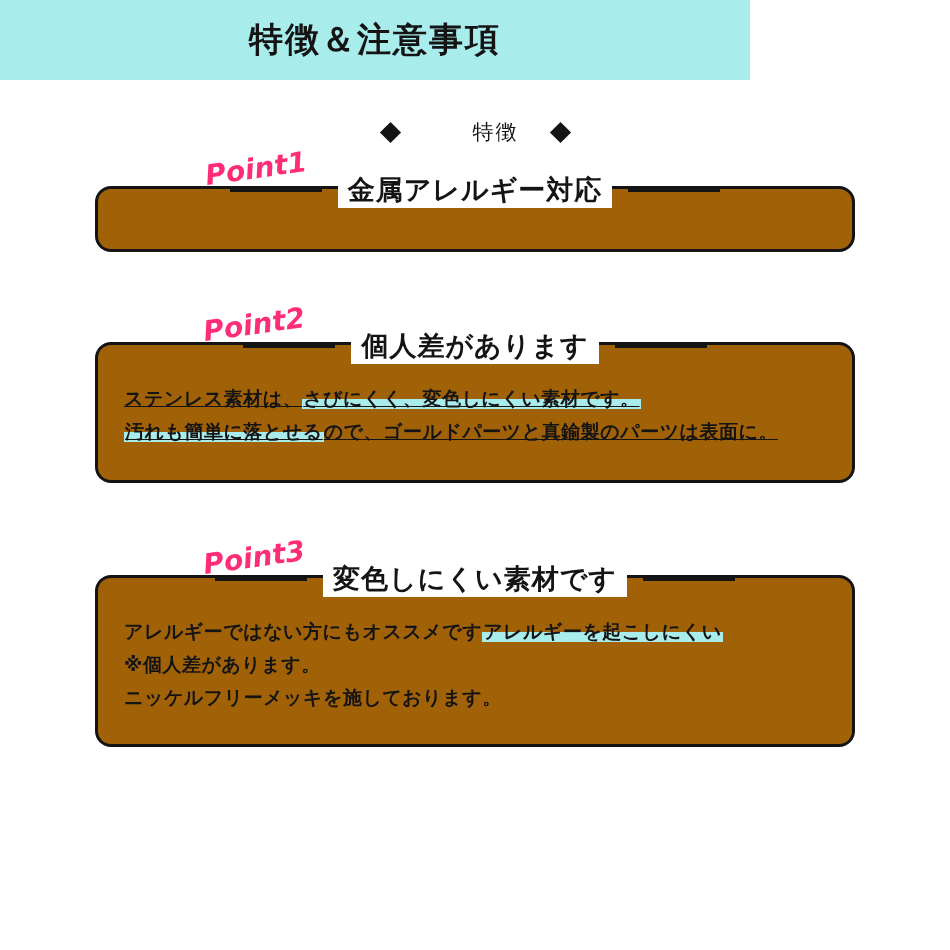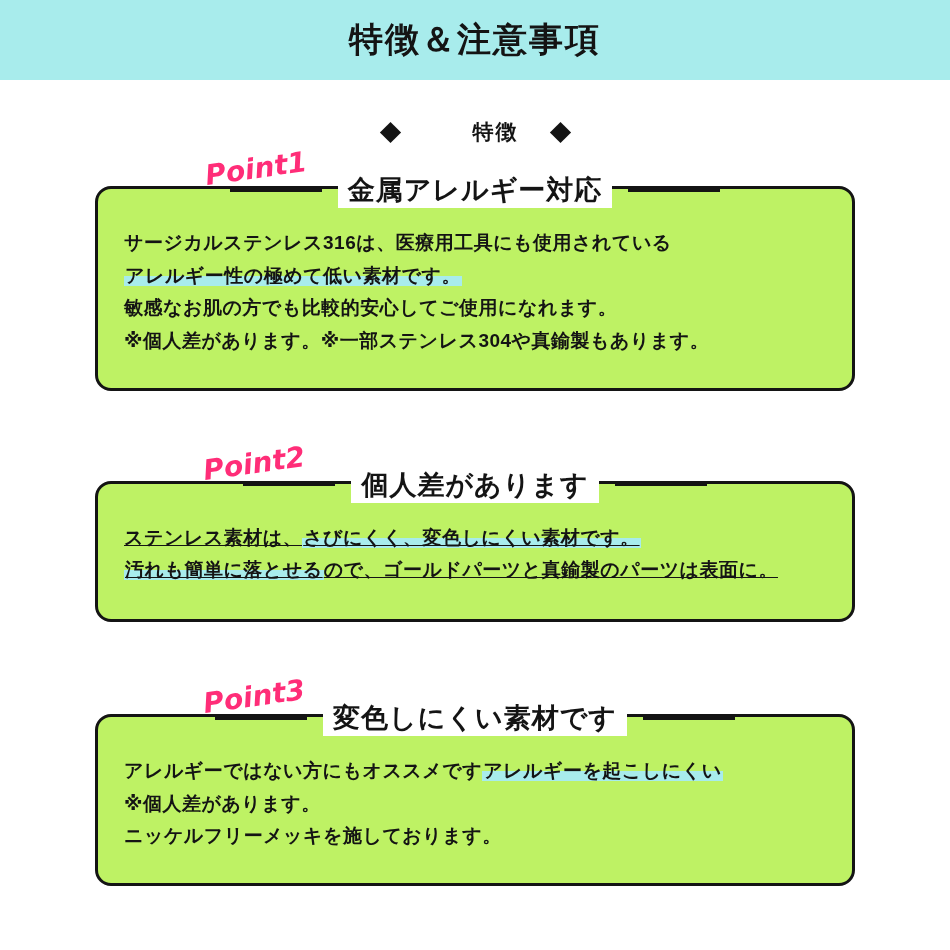--- a/index.html
+++ b/index.html
@@ -10,21 +10,21 @@
     width: 950px;
     height: 950px;
     background: #ffffff;
     font-family: "Liberation Sans", "DejaVu Sans", sans-serif;
     color: #141414;
     overflow: hidden;
   }
 
   
   .header-band {
-    width: 950px;
+    width: 750px;
     height: 80px;
     background: #a8ecec;
     display: flex;
     align-items: center;
     justify-content: center;
     box-sizing: border-box;
   }
   .header-title {
     font-size: 34px;
     font-weight: bold;
@@ -43,21 +43,21 @@
   }
   .diamond {
     width: 15px;
     height: 15px;
     background: #141414;
     transform: rotate(45deg);
     display: inline-block;
   }
   .section-heading-label {
     font-size: 21px;
-    font-weight: bold;
+    font-weight: normal;
     letter-spacing: 2px;
     margin-left: 41px;
   }
 
   
   .point-block {
     position: relative;
     width: 760px;
     margin: 0 auto;
   }
@@ -78,21 +78,21 @@
     letter-spacing: 0px;
     white-space: nowrap;
     z-index: 3;
   }
   .point-block.p2 .point-badge { left: 108px; }
   .point-block.p3 .point-badge { left: 108px; }
 
   .point-box {
     border: 3px solid #141414;
     border-radius: 16px;
-    background: #bef264;
+    background: #a16207;
     box-sizing: border-box;
     padding: 0 26px 26px 26px;
     position: relative;
   }
 
   .box-title-row {
     display: flex;
     align-items: center;
     justify-content: center;
     gap: 16px;
@@ -147,26 +147,20 @@
 </div>
 
 <div class="point-block p1">
   <div class="point-badge">Point1</div>
   <div class="point-box">
     <div class="box-title-row">
       <span class="rule left"></span>
       <span class="box-title">金属アレルギー対応</span>
       <span class="rule right"></span>
     </div>
-    <div class="box-body">
-        <span class="line"><span>サージカルステンレス316は、医療用工具にも使用されている</span></span>
-        <span class="line"><span class="hl">アレルギー性の極めて低い素材です。</span></span>
-        <span class="line"><span>敏感なお肌の方でも比較的安心してご使用になれます。</span></span>
-        <span class="line"><span>※個人差があります。※一部ステンレス304や真鍮製もあります。</span></span>
-      </div>
   </div>
 </div>
 
 <div class="point-block p2">
   <div class="point-badge">Point2</div>
   <div class="point-box">
     <div class="box-title-row">
       <span class="rule left"></span>
       <span class="box-title">個人差があります</span>
       <span class="rule right"></span>

